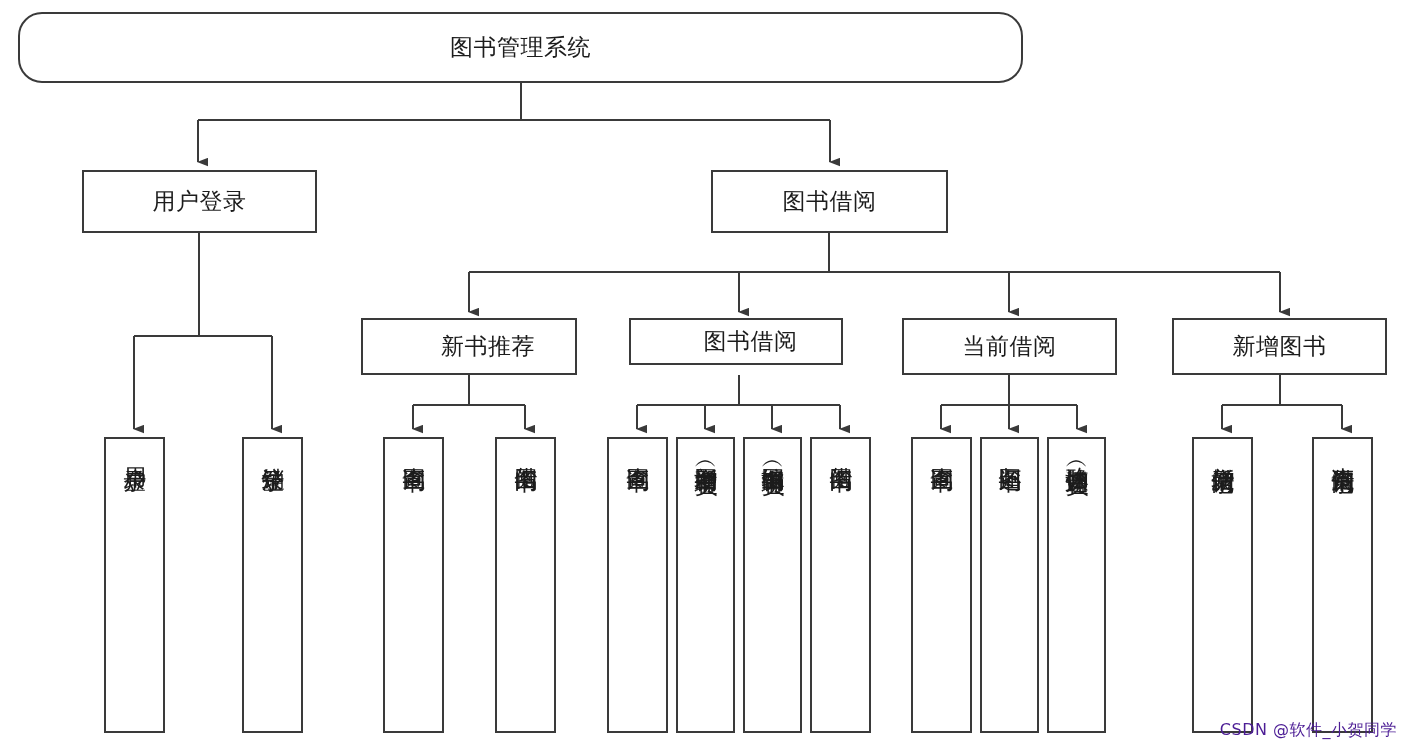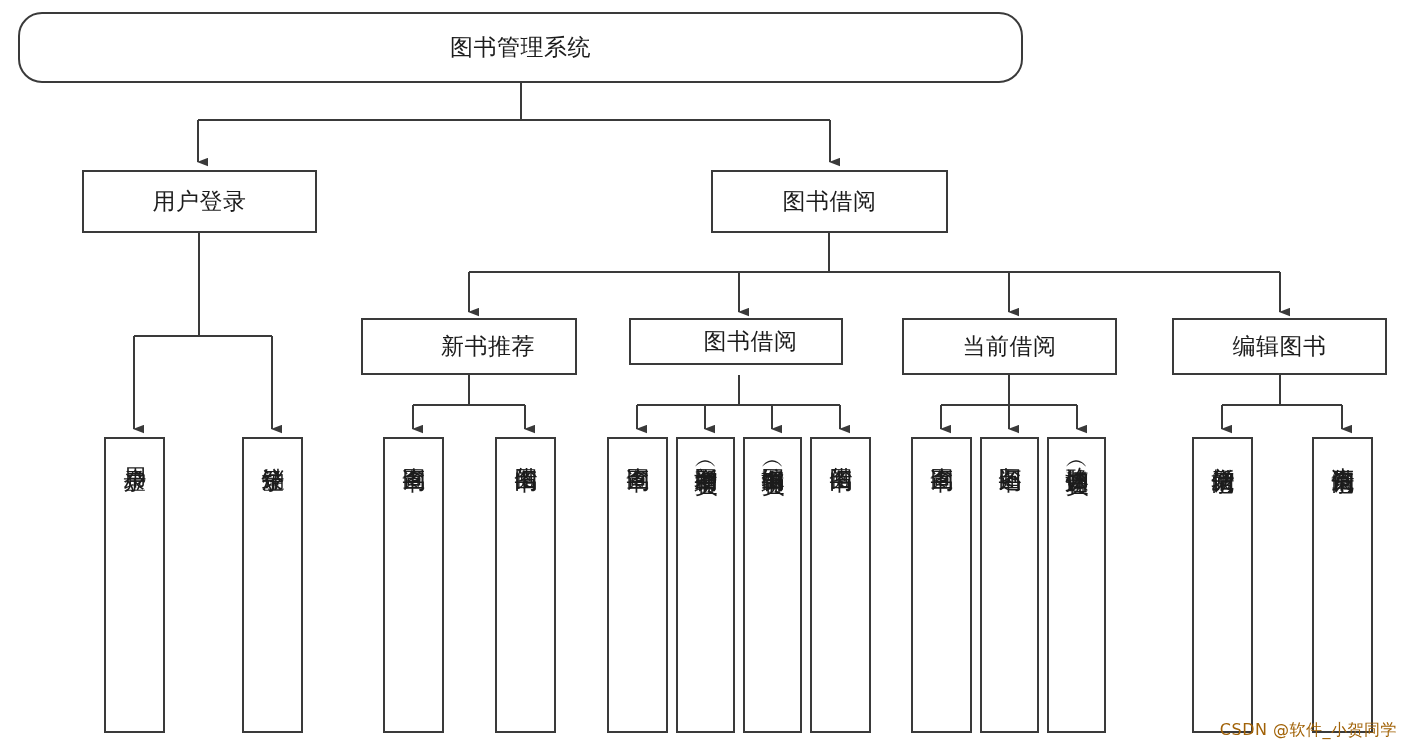--- a/index.html
+++ b/index.html
@@ -60,21 +60,21 @@
     font-size: 23px;
     line-height: 1.12;
     letter-spacing: 1px;
     white-space: nowrap;
   }
   .watermark {
     position: absolute;
     right: 8px;
     bottom: 6px;
     font-size: 16px;
-    color: #a16207;
+    color: #4c1d95;
     letter-spacing: 0.5px;
     white-space: nowrap;
     pointer-events: none;
   }
 </style>
 </head>
 <body>
 
 <div id="diagram-root">
 
@@ -142,21 +142,21 @@
   <div class="node h" style="left:361px; top:318px; width:216px; height:57px;padding-left:38px;">
     <span class="label">新书推荐</span>
   </div>
   <div class="node h" style="left:629px; top:318px; width:214px; height:47px;padding-left:29px;">
     <span class="label">图书借阅</span>
   </div>
   <div class="node h" style="left:902px; top:318px; width:215px; height:57px;font-family:Liberation Serif, serif;">
     <span class="label">当前借阅</span>
   </div>
   <div class="node h" style="left:1172px; top:318px; width:215px; height:57px;">
-    <span class="label">编辑图书</span>
+    <span class="label">新增图书</span>
   </div>
 
   <div class="node v" style="left:104px; top:437px; width:61px; height:296px;">
     <span class="label">用户登录</span>
   </div>
   <div class="node v" style="left:242px; top:437px; width:61px; height:296px;">
     <span class="label">注销登录</span>
   </div>
 
   <div class="node v" style="left:383px; top:437px; width:61px; height:296px;">

